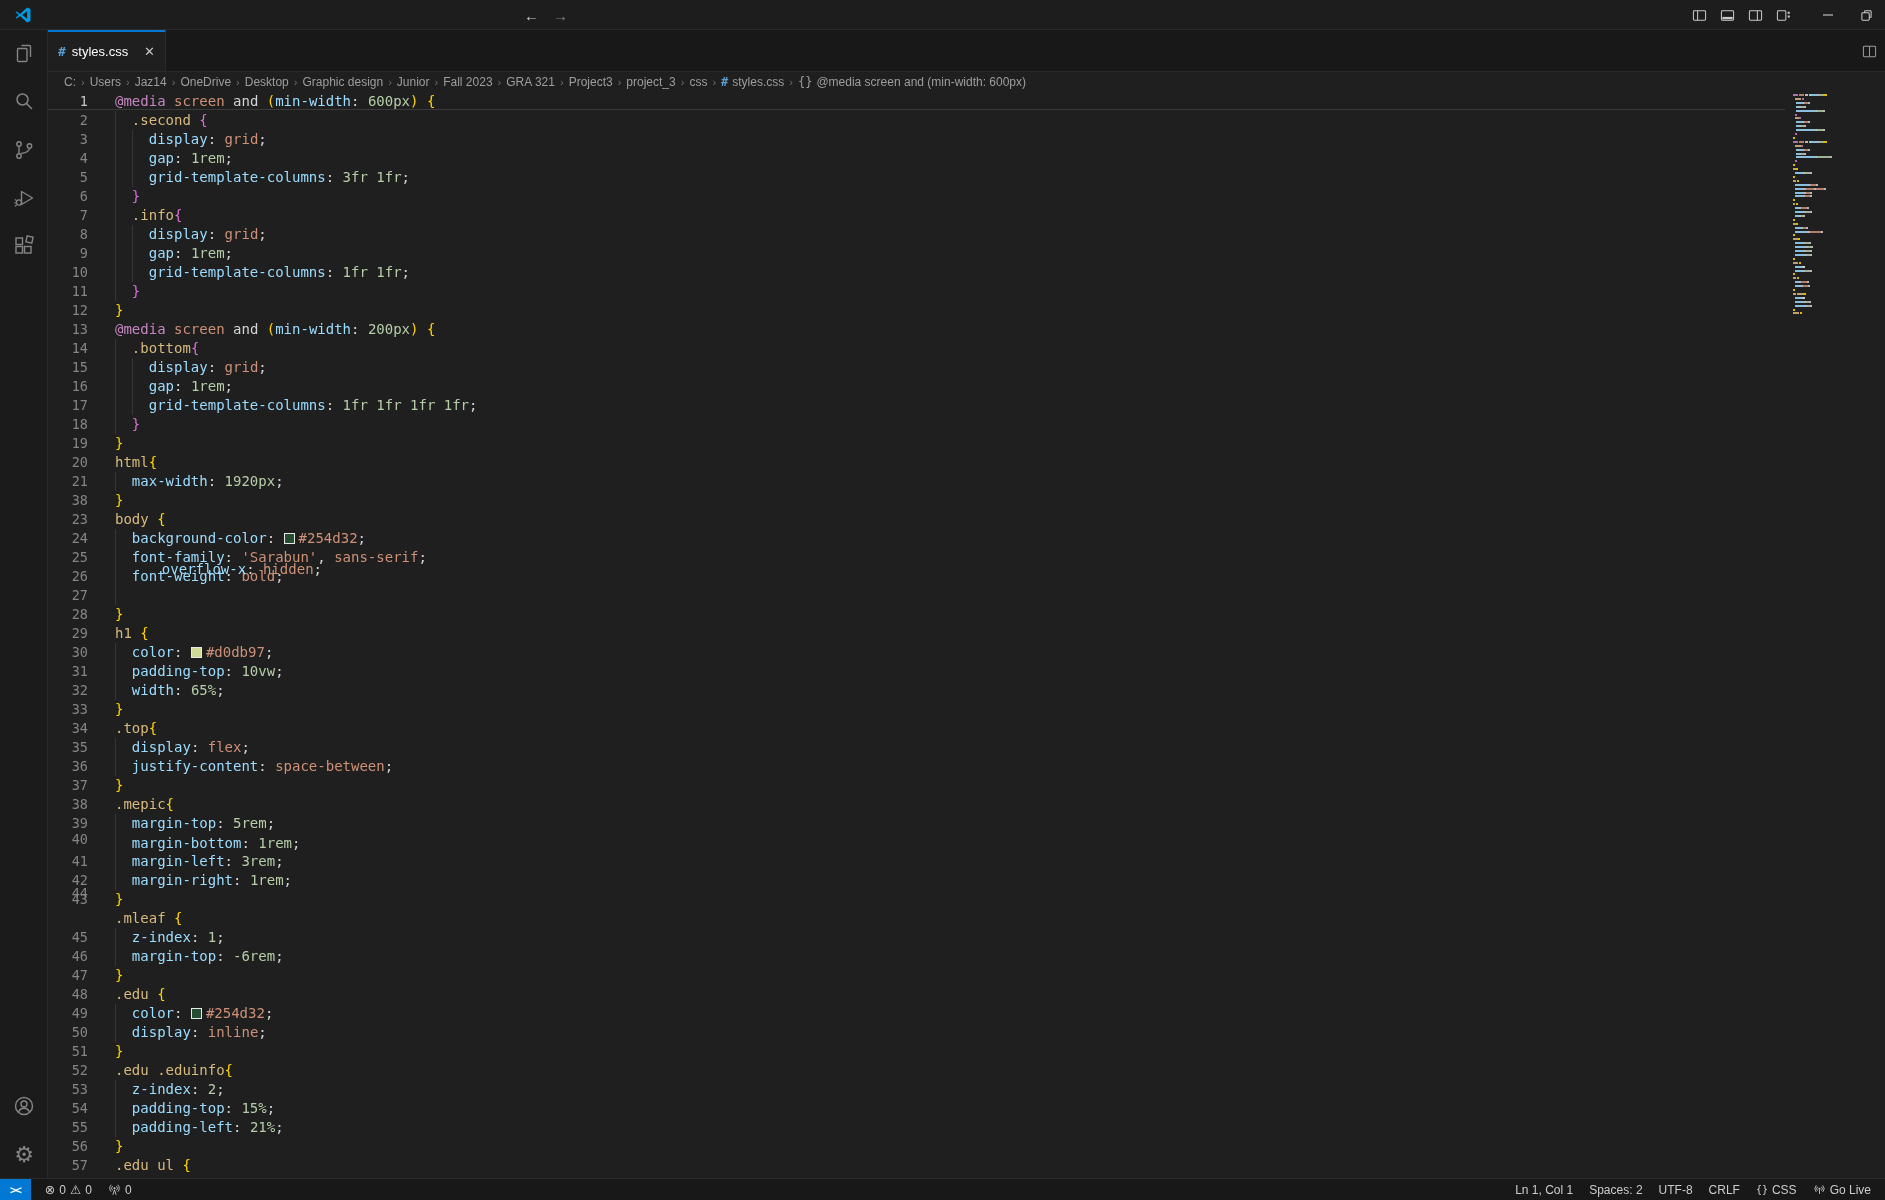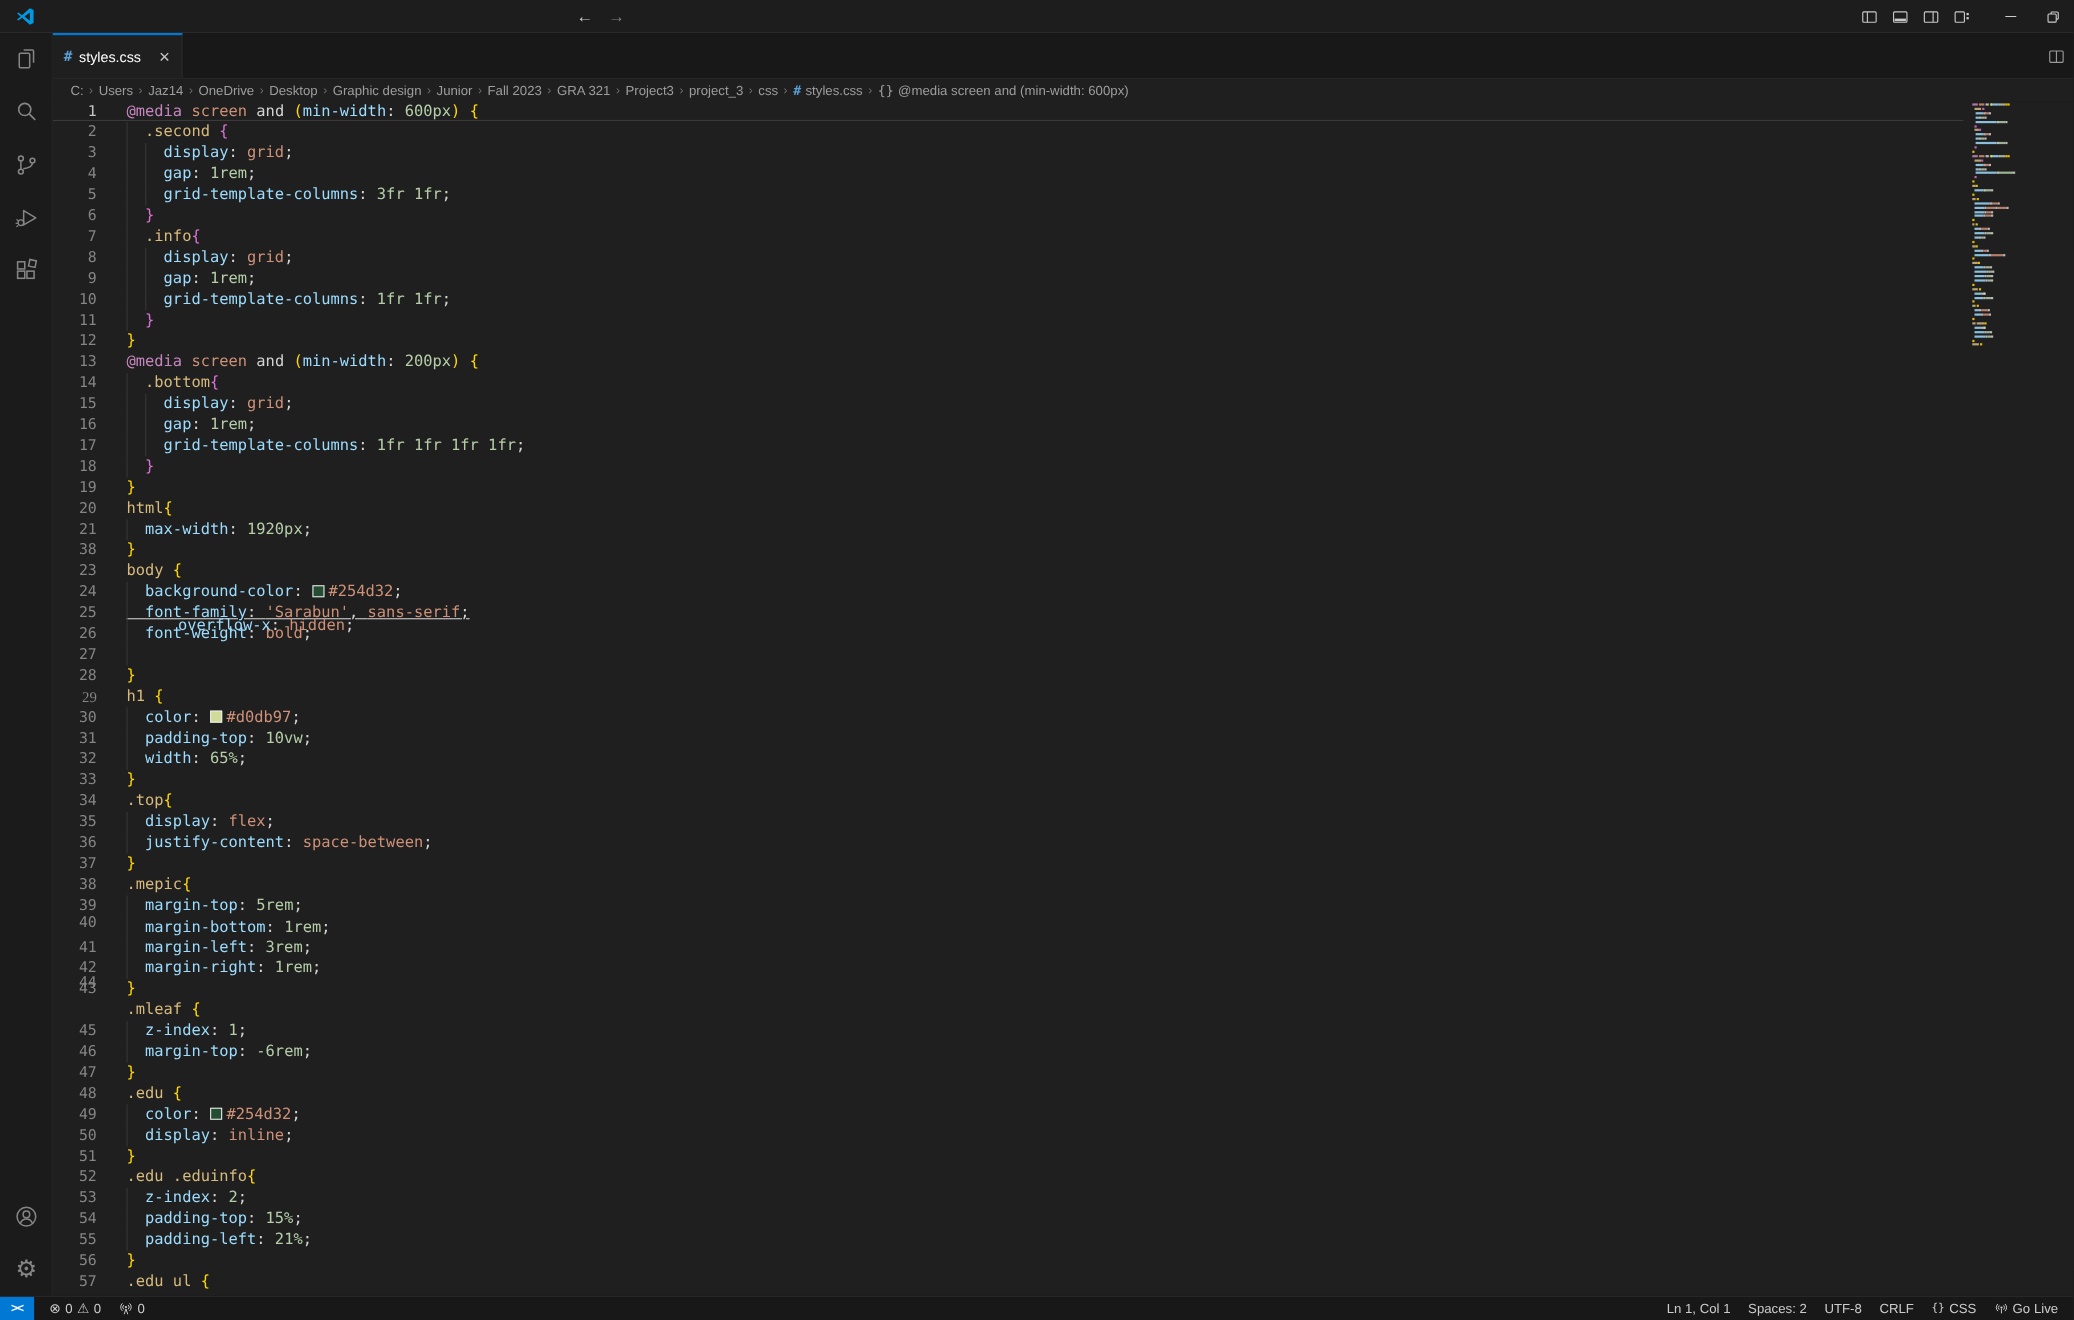--- a/index.html
+++ b/index.html
@@ -255,21 +255,21 @@
             <div class="ln" style="top: 342px;">19</div>
             <div class="ln" style="top: 361px;">20</div>
             <div class="ln" style="top: 380px;">21</div>
             <div class="ln" style="top: 399px;">38</div>
             <div class="ln" style="top: 418px;">23</div>
             <div class="ln" style="top: 437px;">24</div>
             <div class="ln" style="top: 456px;">25</div>
             <div class="ln" style="top: 475px;">26</div>
             <div class="ln" style="top: 494px;">27</div>
             <div class="ln" style="top: 513px;">28</div>
-            <div class="ln" style="top: 532px; font-family: Liberation Serif, serif;">29</div>
+            <div class="ln" style="top: 532px;">29</div>
             <div class="ln" style="top: 551px;">30</div>
             <div class="ln" style="top: 570px;">31</div>
             <div class="ln" style="top: 589px;">32</div>
             <div class="ln" style="top: 608px;">33</div>
             <div class="ln" style="top: 627px;">34</div>
             <div class="ln" style="top: 646px;">35</div>
             <div class="ln" style="top: 665px;">36</div>
             <div class="ln" style="top: 684px;">37</div>
             <div class="ln" style="top: 703px;">38</div>
             <div class="ln" style="top: 722px;">39</div>
@@ -310,21 +310,21 @@
             <div class="code-line" style="top: 266px;"><span class="tk-pl">    </span><span class="tk-prop">display</span><span class="tk-pl">: </span><span class="tk-val">grid</span><span class="tk-pl">;</span></div>
             <div class="code-line" style="top: 285px;"><span class="tk-pl">    </span><span class="tk-prop">gap</span><span class="tk-pl">: </span><span class="tk-num">1rem</span><span class="tk-pl">;</span></div>
             <div class="code-line" style="top: 304px;"><span class="tk-pl">    </span><span class="tk-prop">grid-template-columns</span><span class="tk-pl">: </span><span class="tk-num">1fr 1fr 1fr 1fr</span><span class="tk-pl">;</span></div>
             <div class="code-line" style="top: 323px;"><span class="tk-pl">  </span><span class="tk-b2">}</span></div>
             <div class="code-line" style="top: 342px;"><span class="tk-b1">}</span></div>
             <div class="code-line" style="top: 361px;"><span class="tk-sel">html</span><span class="tk-b1">{</span></div>
             <div class="code-line" style="top: 380px;"><span class="tk-pl">  </span><span class="tk-prop">max-width</span><span class="tk-pl">: </span><span class="tk-num">1920px</span><span class="tk-pl">;</span></div>
             <div class="code-line" style="top: 399px;"><span class="tk-b1">}</span></div>
             <div class="code-line" style="top: 418px;"><span class="tk-sel">body </span><span class="tk-b1">{</span></div>
             <div class="code-line" style="top: 437px;"><span class="tk-pl">  </span><span class="tk-prop">background-color</span><span class="tk-pl">: </span><span class="swatch" style="background: rgb(37, 77, 50);"></span><span class="tk-val">#254d32</span><span class="tk-pl">;</span></div>
-            <div class="code-line" style="top: 456px; text-decoration: underline;"><span class="tk-pl">  </span><span class="tk-prop">font-family</span><span class="tk-pl">: </span><span class="tk-val">'Sarabun'</span><span class="tk-pl">, </span><span class="tk-val">sans-serif</span><span class="tk-pl">;</span></div>
+            <div class="code-line" style="top: 456px;"><span class="tk-pl">  </span><span class="tk-prop">font-family</span><span class="tk-pl">: </span><span class="tk-val">'Sarabun'</span><span class="tk-pl">, </span><span class="tk-val">sans-serif</span><span class="tk-pl">;</span></div>
             <div class="code-line" style="top: 475px;"><span class="tk-pl">  </span><span class="tk-prop">font-weight</span><span class="tk-pl">: </span><span class="tk-val">bold</span><span class="tk-pl">;</span></div>
             <div class="code-line" style="top: 468px; padding-left: 30px;"><span class="tk-pl">  </span><span class="tk-prop">overflow-x</span><span class="tk-pl">: </span><span class="tk-val">hidden</span><span class="tk-pl">;</span></div>
             <div class="code-line" style="top: 513px;"><span class="tk-b1">}</span></div>
             <div class="code-line" style="top: 532px;"><span class="tk-sel">h1 </span><span class="tk-b1">{</span></div>
             <div class="code-line" style="top: 551px;"><span class="tk-pl">  </span><span class="tk-prop">color</span><span class="tk-pl">: </span><span class="swatch" style="background: rgb(208, 219, 151);"></span><span class="tk-val">#d0db97</span><span class="tk-pl">;</span></div>
             <div class="code-line" style="top: 570px;"><span class="tk-pl">  </span><span class="tk-prop">padding-top</span><span class="tk-pl">: </span><span class="tk-num">10vw</span><span class="tk-pl">;</span></div>
             <div class="code-line" style="top: 589px;"><span class="tk-pl">  </span><span class="tk-prop">width</span><span class="tk-pl">: </span><span class="tk-num">65%</span><span class="tk-pl">;</span></div>
             <div class="code-line" style="top: 608px;"><span class="tk-b1">}</span></div>
             <div class="code-line" style="top: 627px;"><span class="tk-sel">.top</span><span class="tk-b1">{</span></div>
             <div class="code-line" style="top: 646px;"><span class="tk-pl">  </span><span class="tk-prop">display</span><span class="tk-pl">: </span><span class="tk-val">flex</span><span class="tk-pl">;</span></div>

